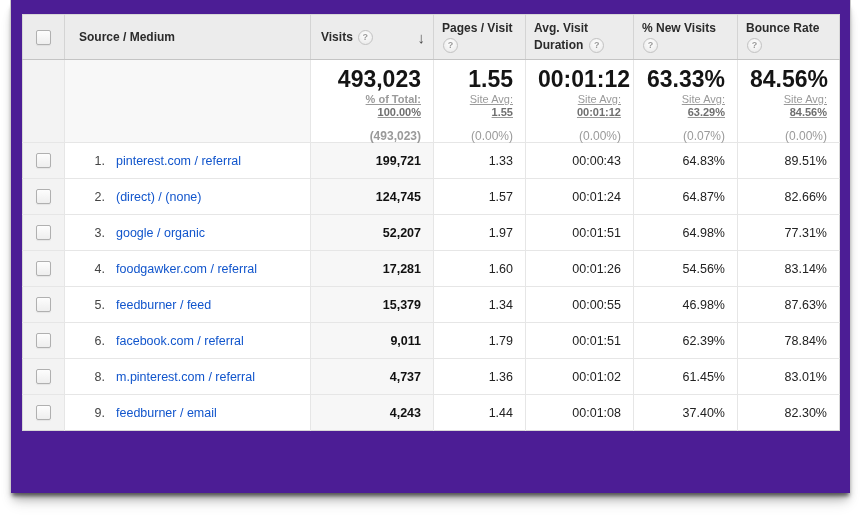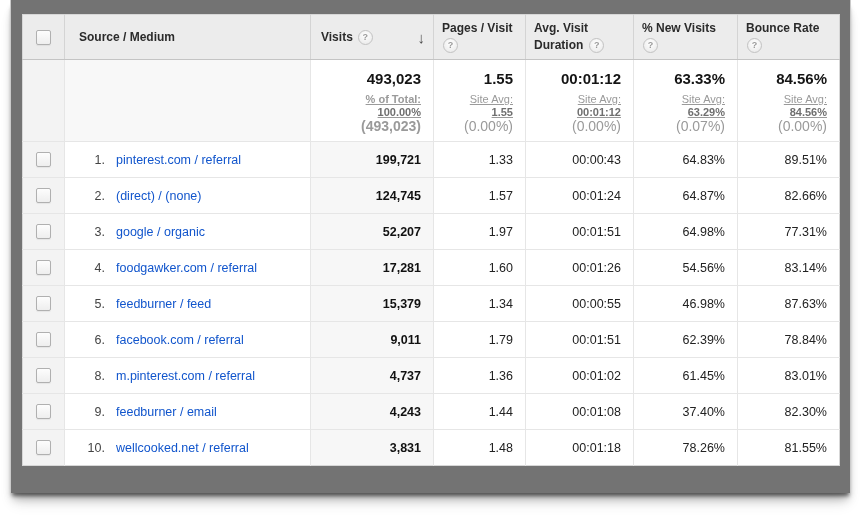--- a/index.html
+++ b/index.html
@@ -1,18 +1,18 @@
 <!DOCTYPE html>
 <html><head>
 <meta charset="utf-8">
 <style>
   html,body{margin:0;padding:0;background:#fff;}
   .stage{position:relative;width:861px;height:523px;background:#fff;overflow:hidden;
          font-family:"Liberation Sans","DejaVu Sans",sans-serif;-webkit-font-smoothing:antialiased;}
-  .photo{position:absolute;left:10px;top:0;width:839px;height:493px;background:#737373;
+  .photo{position:absolute;left:10px;top:0;width:839px;height:493px;background:#4c1d95;
          border-left:1px solid #cbcbcb;border-right:1px solid #cbcbcb;
          box-shadow:0 5px 4px -2px rgba(0,0,0,.55), 0 9px 9px -3px rgba(0,0,0,.22), 0 13px 14px -4px rgba(0,0,0,.12);}
   table.ga{border-collapse:collapse;table-layout:fixed;width:817px;margin:14px 0 0 11px;
            border:1px solid #d7d7d7;}
   
   thead th{background:#ececec;height:44px;border-bottom:1px solid #c4c4c4;border-left:1px solid #d4d4d4;
            font-size:12px;font-weight:bold;color:#2b2b2b;text-align:left;vertical-align:middle;
            padding:0 8px;line-height:15px;}
   thead th:first-child{border-left:none;}
   th.c-check{padding:0;text-align:center;}
@@ -33,24 +33,24 @@
   tbody td:first-child{border-left:none;}
   td.c-check{background:#f3f3f3;text-align:center;padding:0;}
   td.c-source{padding-left:14px;}
   td.c-visits{background:#f7f7f7;font-weight:bold;text-align:right;color:#111;}
   td.num{text-align:right;}
   
   tr.summary td{height:72px;vertical-align:top;padding-top:9px;}
   tr.summary td.c-check{background:#f3f3f3;}
   tr.summary td.sum-src{background:#f8f8f8;}
   tr.summary td.c-visits{background:#fff;}
-  .big{font-size:15px;font-weight:bold;color:#141414;line-height:20px;}
+  .big{font-size:23px;font-weight:bold;color:#141414;line-height:20px;}
   .sub{font-size:11px;color:#9a9a9a;margin-top:4px;line-height:13px;text-decoration:underline;}
   .sub b{color:#6f6f6f;}
-  .sub2{font-size:14px;color:#9a9a9a;margin-top:1px;line-height:12px;}
+  .sub2{font-size:12px;color:#9a9a9a;margin-top:11px;line-height:12px;}
   
   .rank{display:inline-block;width:26px;text-align:right;color:#444;margin-right:11px;}
   .link{color:#1155cc;text-decoration:none;cursor:pointer;}
   .checkbox{display:inline-block;width:13px;height:13px;border:1px solid #b0b0b0;border-radius:2px;
             background:linear-gradient(#fdfdfd,#eeeeee);vertical-align:middle;cursor:pointer;
             box-shadow:0 1px 1px rgba(0,0,0,.06);}
 </style>
 </head>
 <body>
 
@@ -195,25 +195,16 @@
         </tr>
         <tr>
           <td class="c-check"><span class="checkbox"></span></td>
           <td class="c-source"><span class="rank">9.</span><a class="link">feedburner / email</a></td>
           <td class="c-visits">4,243</td>
           <td class="num">1.44</td>
           <td class="num">00:01:08</td>
           <td class="num">37.40%</td>
           <td class="num">82.30%</td>
         </tr>
-        <tr>
-          <td class="c-check"><span class="checkbox"></span></td>
-          <td class="c-source"><span class="rank">10.</span><a class="link">wellcooked.net / referral</a></td>
-          <td class="c-visits">3,831</td>
-          <td class="num">1.48</td>
-          <td class="num">00:01:18</td>
-          <td class="num">78.26%</td>
-          <td class="num">81.55%</td>
-        </tr>
       </tbody>
     </table>
   </div>
 </div>
 
 </body></html>

